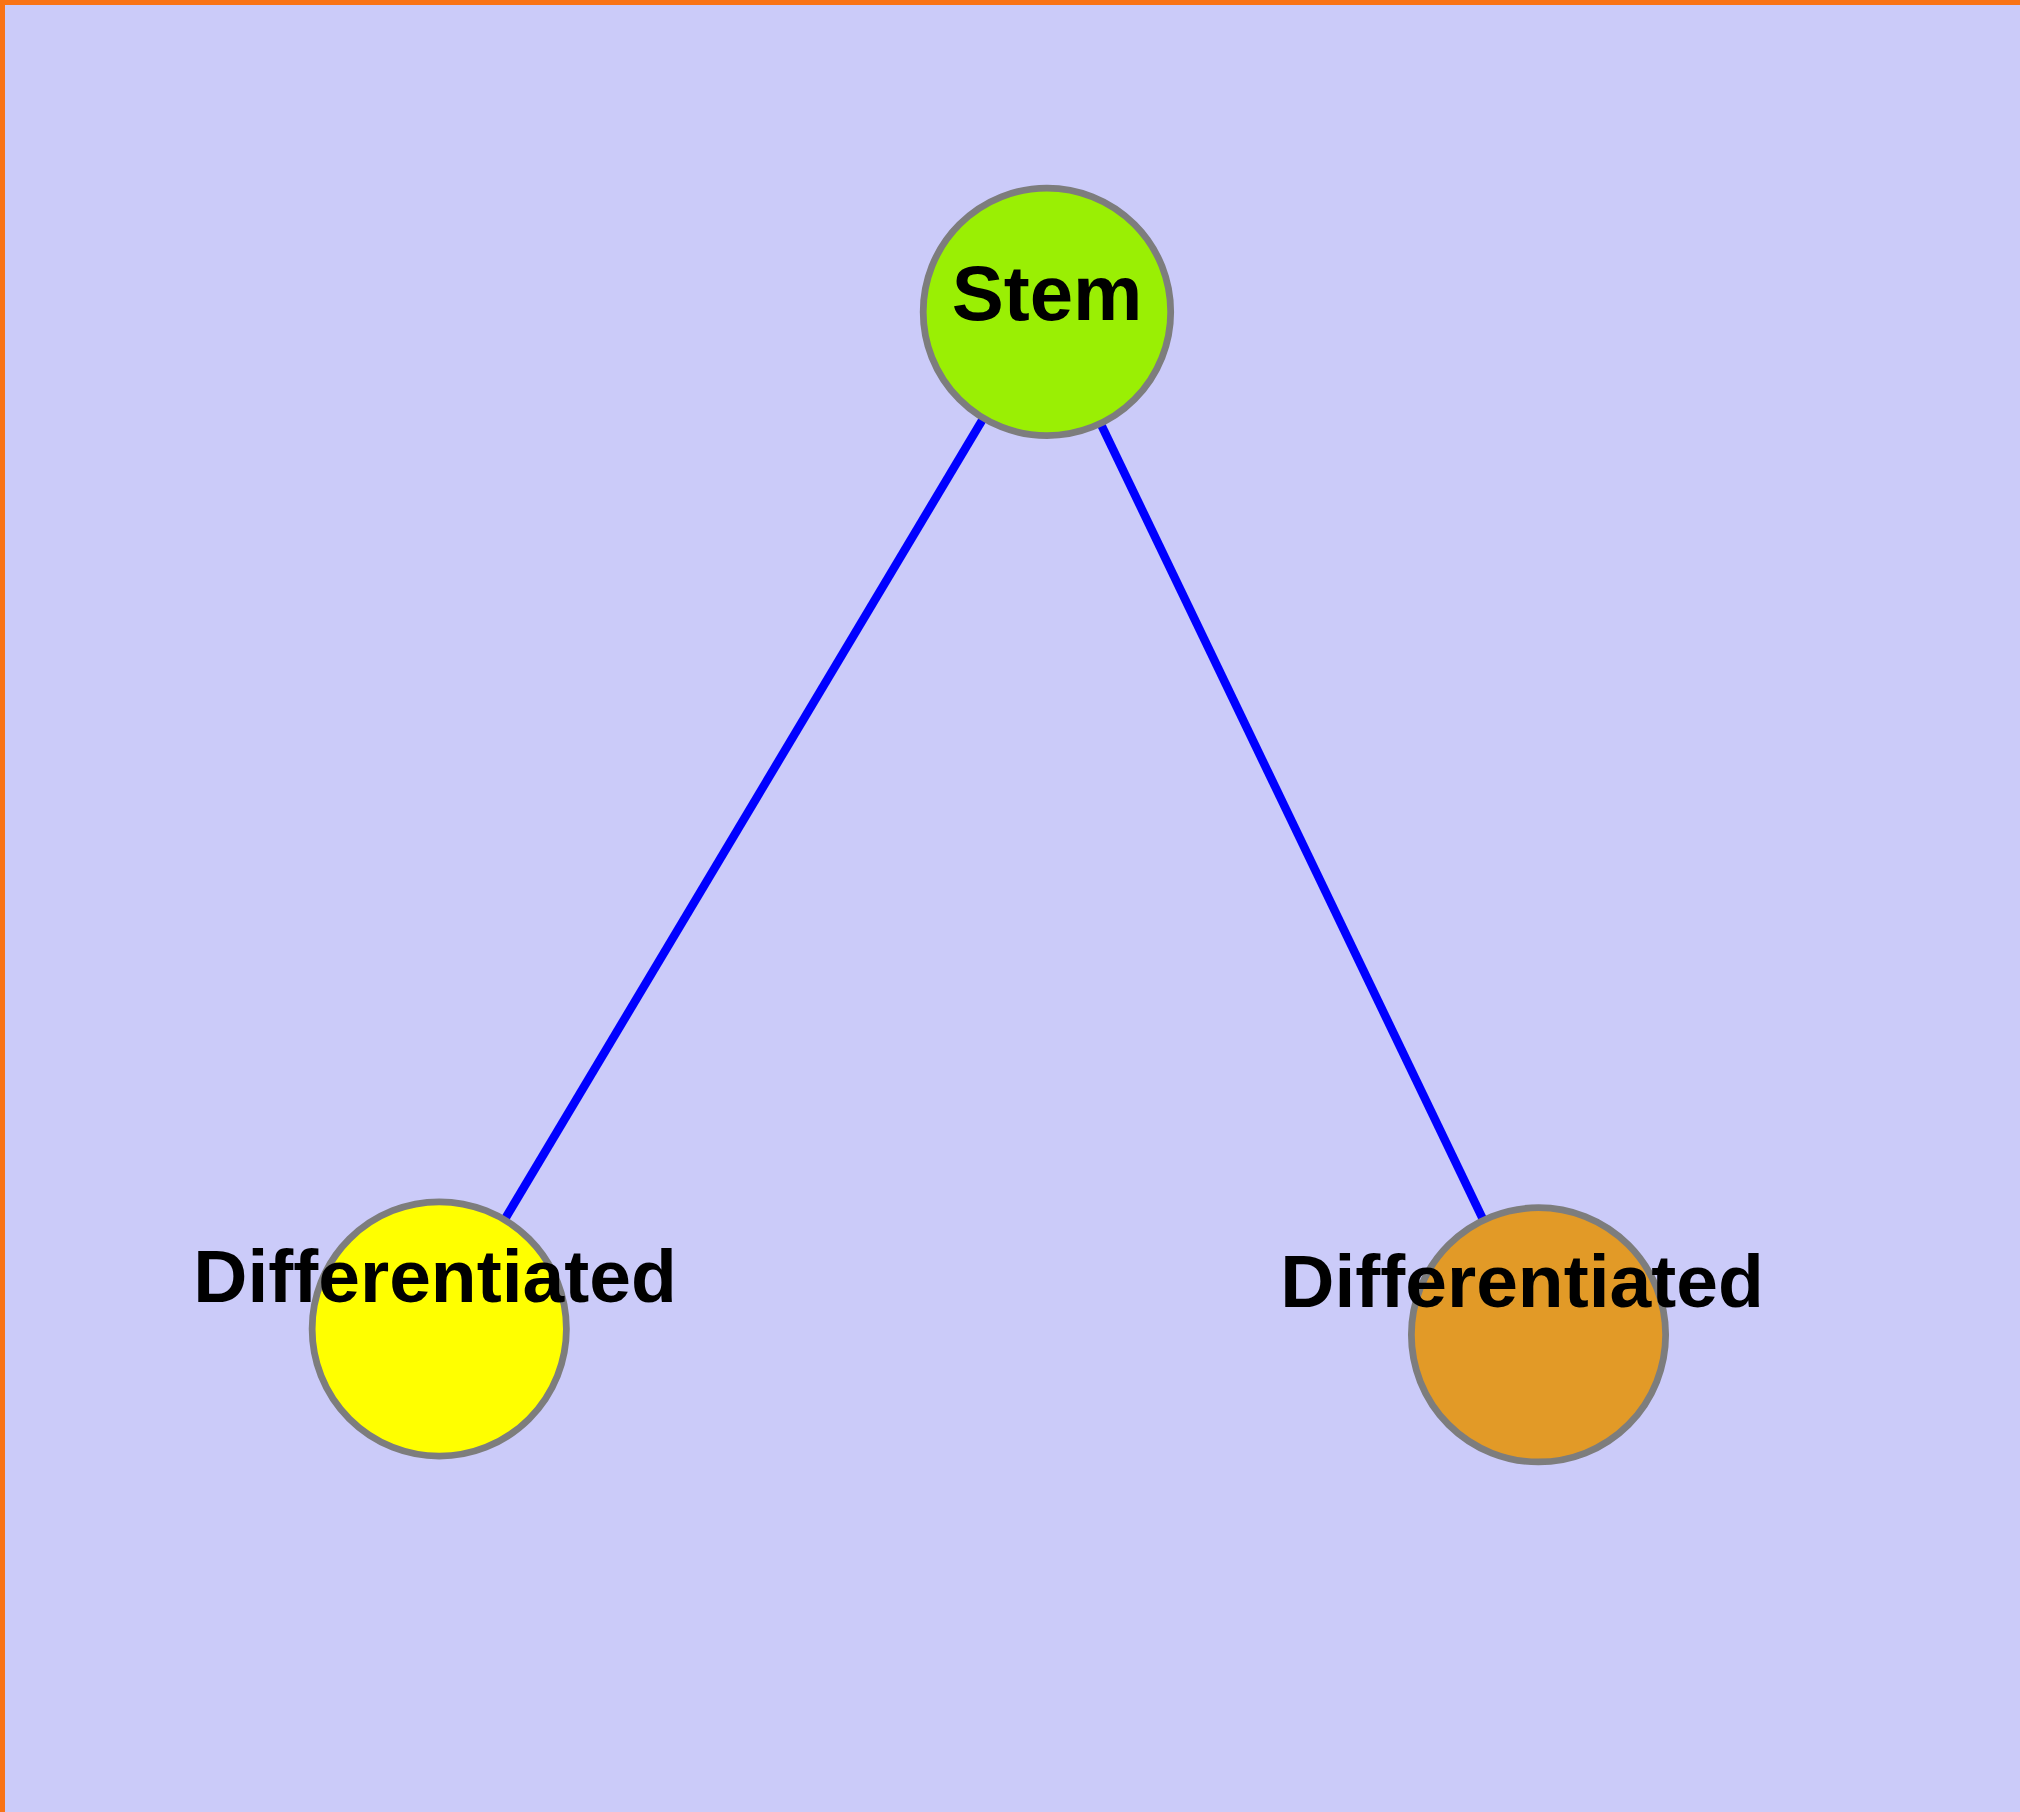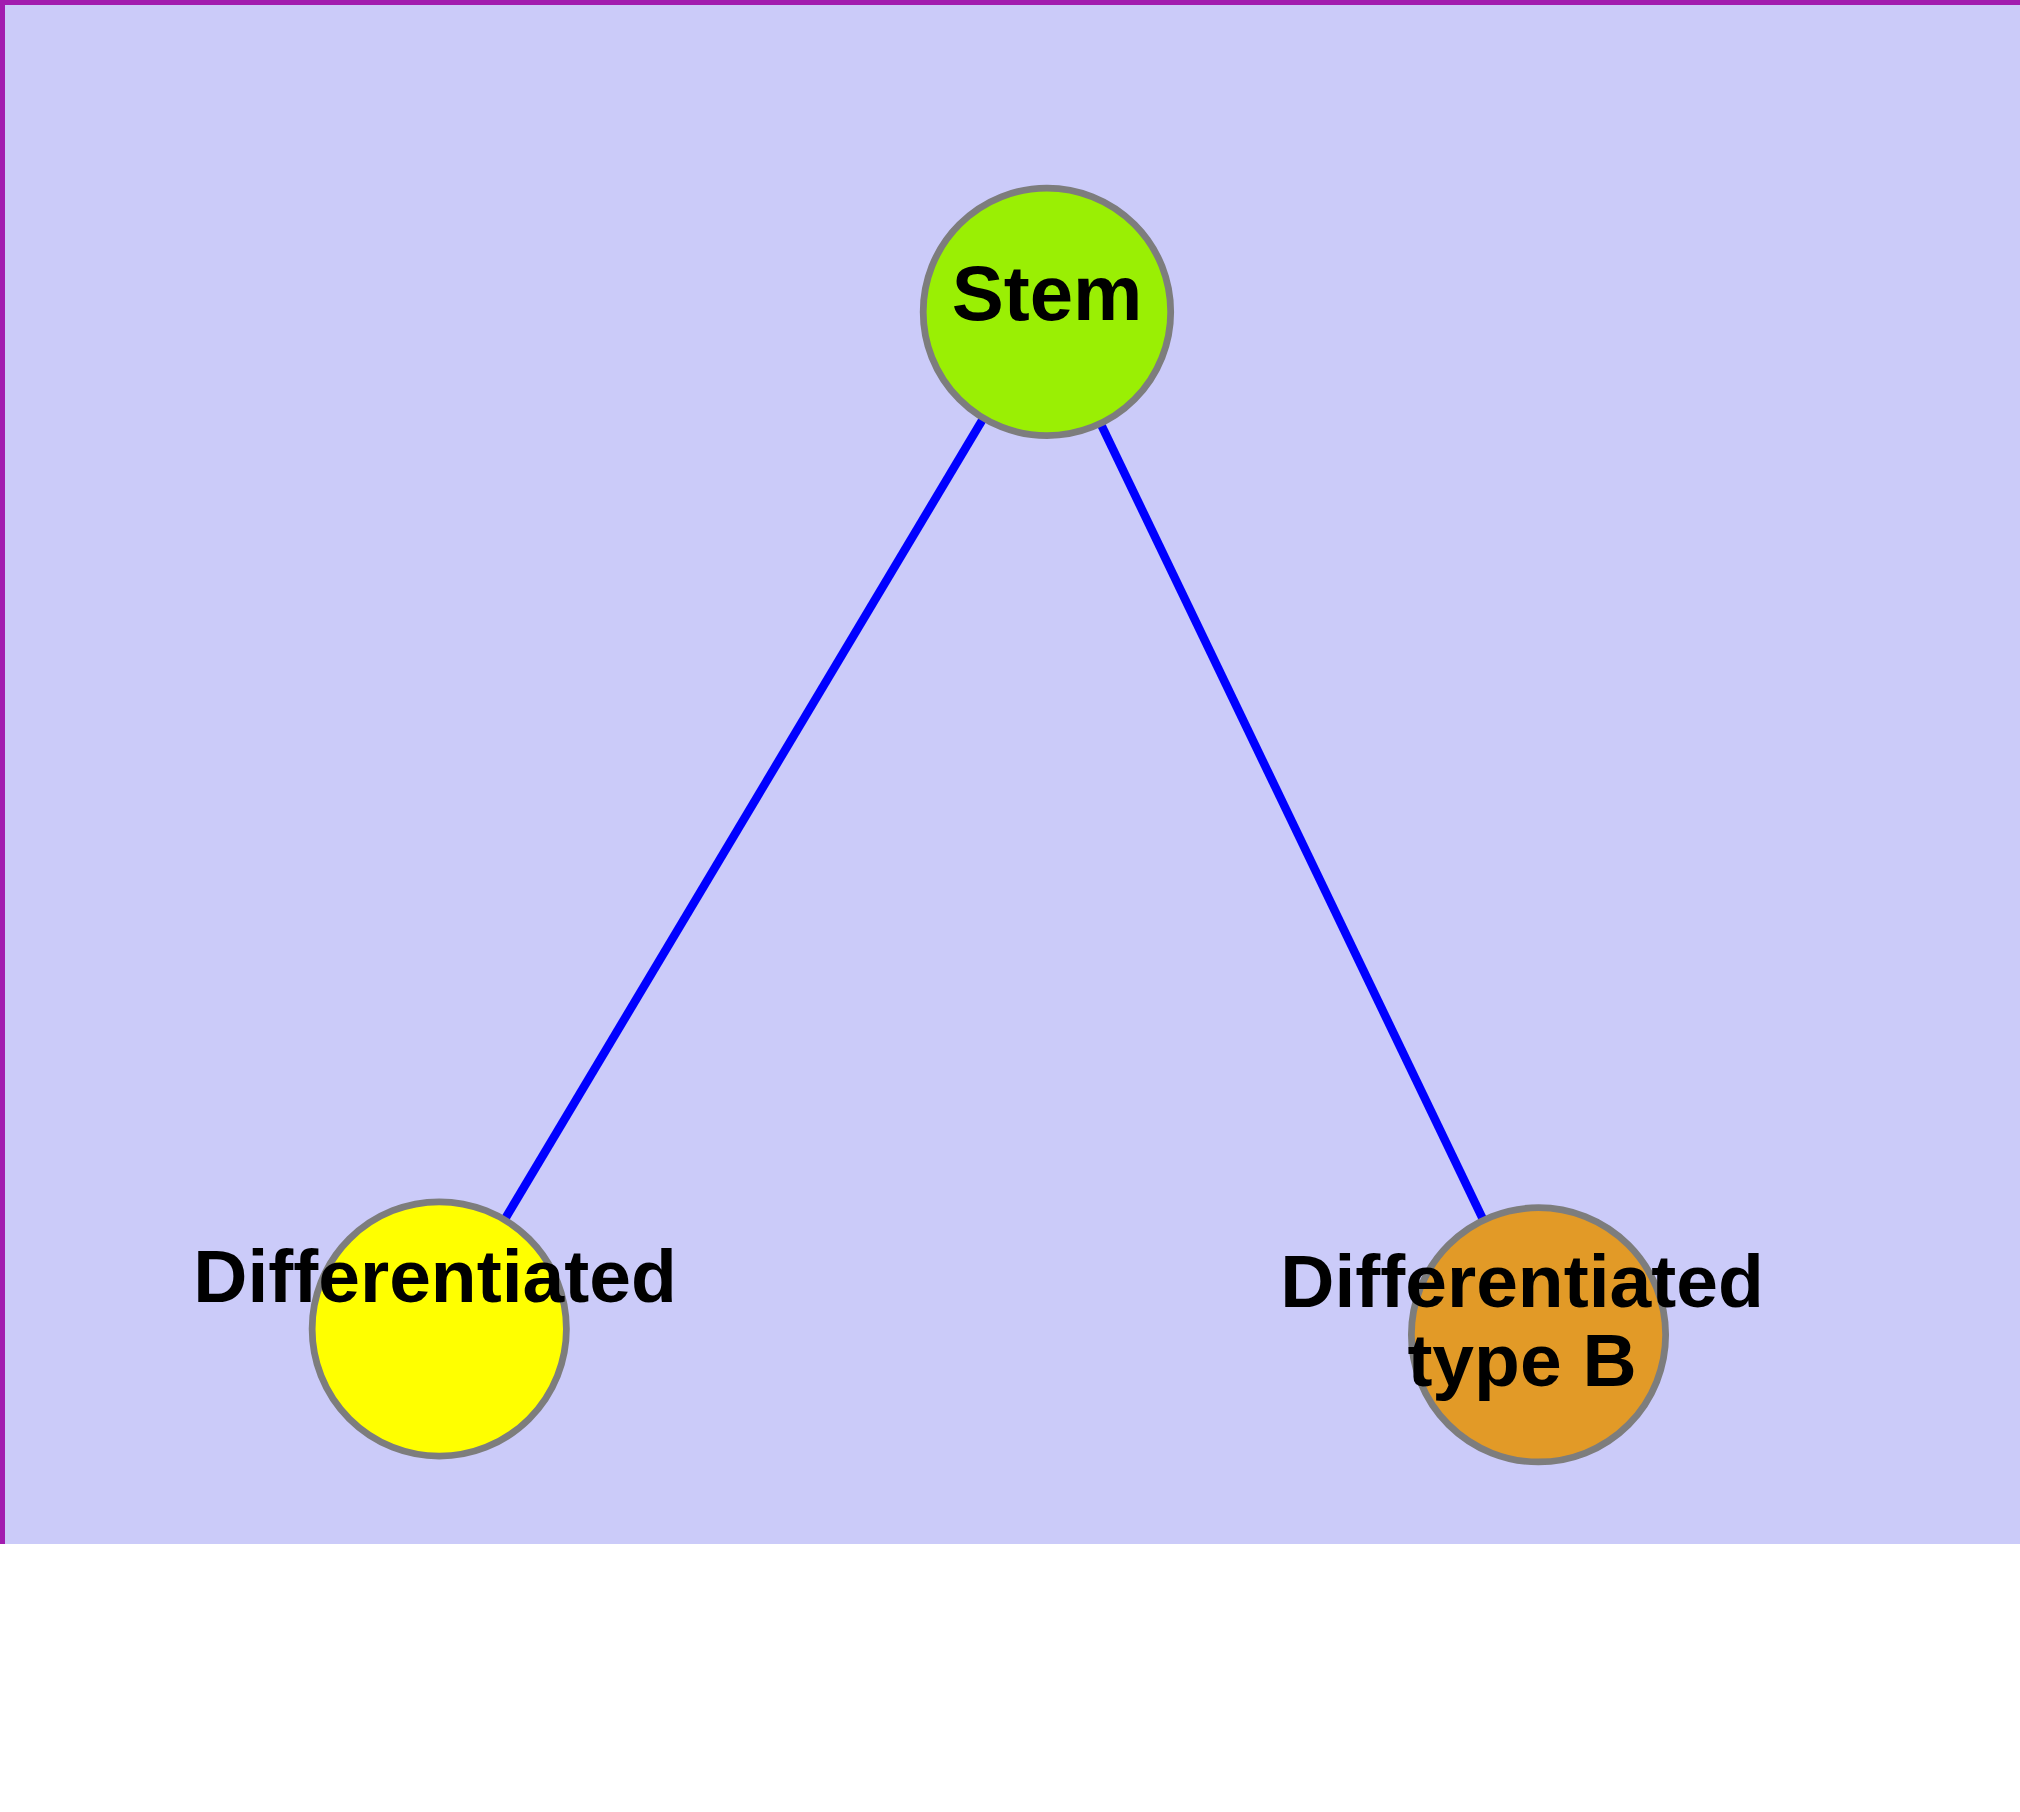--- a/index.html
+++ b/index.html
@@ -4,22 +4,22 @@
 <title>Cell Differentiation Graph</title>
 <style>
   html, body {
     margin: 0;
     padding: 0;
     background: #ffffff;
   }
   #stage {
     position: relative;
     width: 2021px;
-    height: 1544px;
-    background: #a21caf;
+    height: 1812px;
+    background: #f97316;
     overflow: hidden;
     font-family: "Liberation Sans", "DejaVu Sans", sans-serif;
   }
   .canvas-bg {
     position: absolute;
     left: 5.1px;
     top: 5.1px;
     width: 2015px;
     height: 1807px;
     background: #cbcbf9;
@@ -89,17 +89,16 @@
   <div class="node-label label-stem">
     <span class="label-line">Stem</span>
   </div>
 
   <div class="node-label label-a">
     <span class="label-line">Differentiated</span>
   </div>
 
   <div class="node-label label-b">
     <span class="label-line">Differentiated</span>
-    <span class="label-line">type B</span>
   </div>
 
 </div>
 
 
 </body></html>

